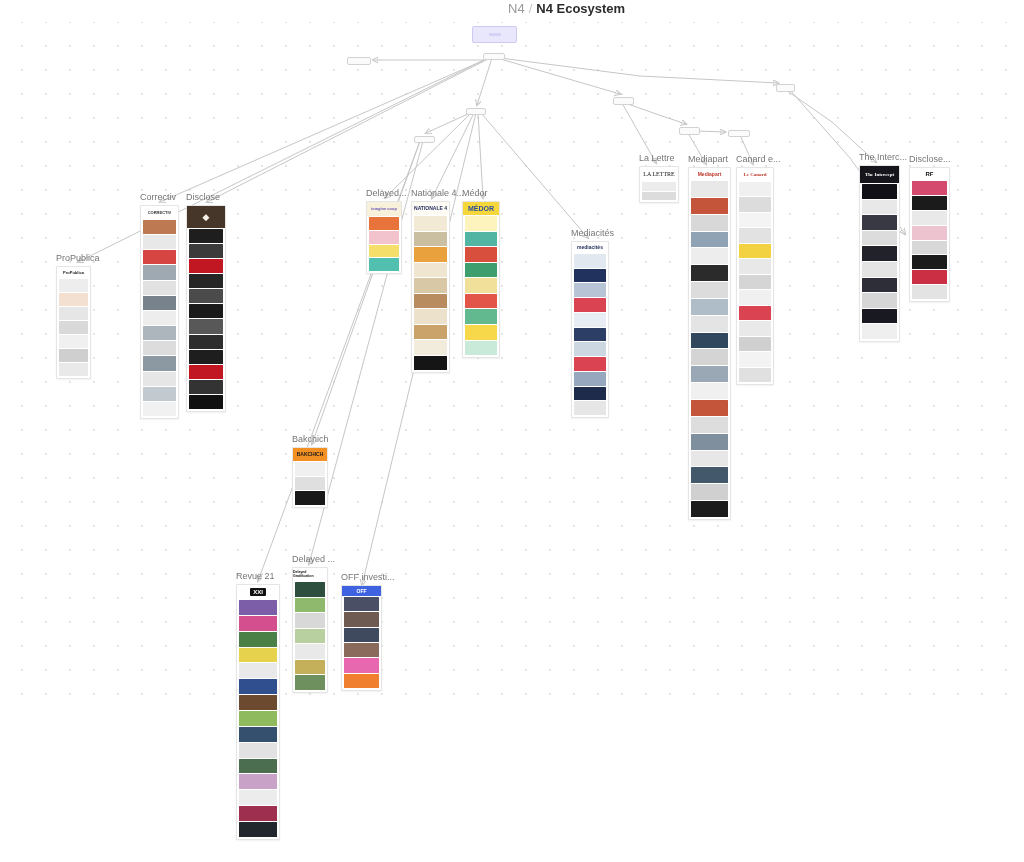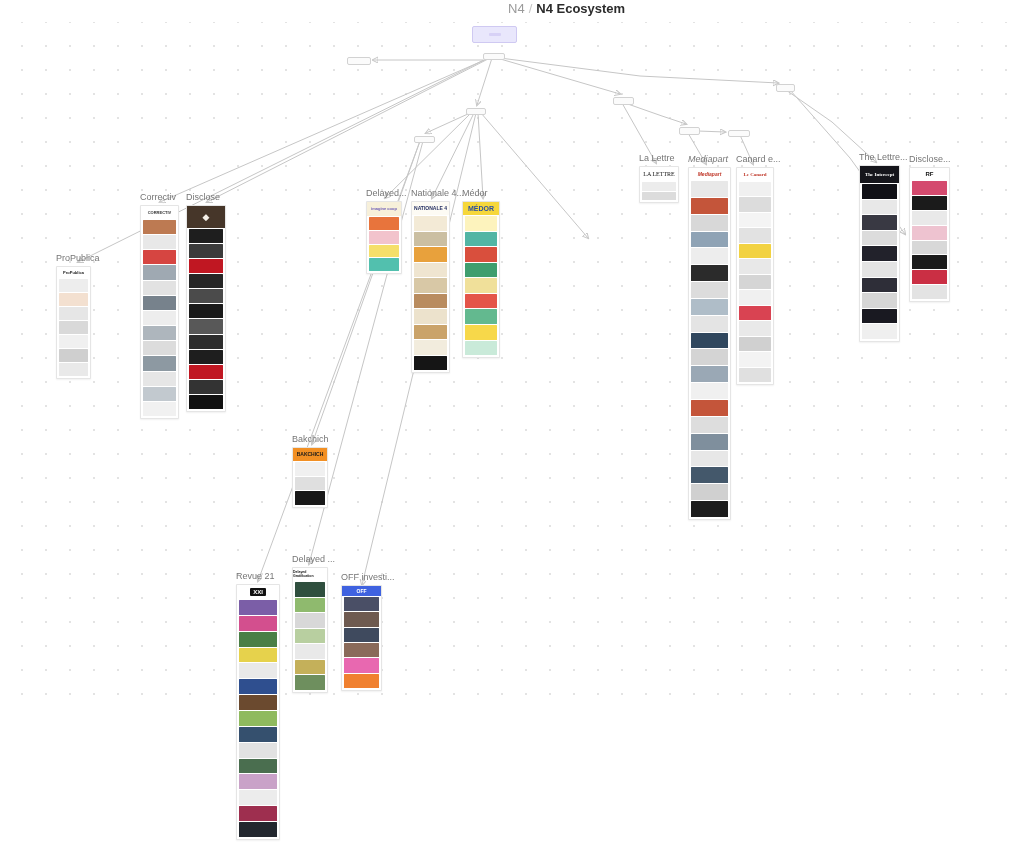--- a/index.html
+++ b/index.html
@@ -173,31 +173,50 @@
           <div style="background: rgb(217, 79, 61);"></div>
           <div style="background: rgb(63, 158, 110);"></div>
           <div style="background: rgb(240, 224, 154);"></div>
           <div style="background: rgb(228, 85, 73);"></div>
           <div style="background: rgb(99, 185, 143);"></div>
           <div style="background: rgb(247, 216, 74);"></div>
           <div style="background: rgb(201, 234, 217);"></div>
         </div>
       </div>
     </div>
+    <div class="node" style="left: 571px; top: 228px;">
+      <div class="node-label">Mediacités</div>
+      <div class="card" style="width: 36px; height: 175px;">
+        <div class="masthead" style="height: 11px; background: rgb(255, 255, 255); color: rgb(35, 47, 94); font-size: 5px; font-weight: 700;">mediacités</div>
+        <div class="rows">
+          <div style="background: rgb(225, 232, 240);"></div>
+          <div style="background: rgb(34, 50, 94);"></div>
+          <div style="background: rgb(182, 196, 214);"></div>
+          <div style="background: rgb(217, 67, 82);"></div>
+          <div style="background: rgb(232, 237, 243);"></div>
+          <div style="background: rgb(44, 62, 102);"></div>
+          <div style="background: rgb(205, 215, 226);"></div>
+          <div style="background: rgb(217, 67, 82);"></div>
+          <div style="background: rgb(151, 168, 190);"></div>
+          <div style="background: rgb(31, 43, 74);"></div>
+          <div style="background: rgb(230, 230, 230);"></div>
+        </div>
+      </div>
+    </div>
     <div class="node" style="left: 639px; top: 153px;">
       <div class="node-label">La Lettre</div>
       <div class="card" style="width: 38px; height: 35px;">
         <div class="masthead serif" style="height: 14px; background: rgb(255, 255, 255); color: rgb(17, 17, 17); font-size: 6px; font-weight: 400;">LA LETTRE</div>
         <div class="rows">
           <div style="background: rgb(236, 236, 236);"></div>
           <div style="background: rgb(220, 220, 220);"></div>
         </div>
       </div>
     </div>
-    <div class="node" style="left: 688px; top: 154px; font-style: italic;">
+    <div class="node" style="left: 688px; top: 154px;">
       <div class="node-label">Mediapart</div>
       <div class="card" style="width: 41px; height: 351px;">
         <div class="masthead" style="height: 12px; background: rgb(255, 255, 255); color: rgb(192, 57, 43); font-size: 5px; font-weight: 700;">Mediapart</div>
         <div class="rows">
           <div style="background: rgb(232, 232, 232);"></div>
           <div style="background: rgb(196, 85, 58);"></div>
           <div style="background: rgb(216, 216, 216);"></div>
           <div style="background: rgb(143, 163, 181);"></div>
           <div style="background: rgb(237, 237, 237);"></div>
           <div style="background: rgb(43, 43, 43);"></div>
@@ -233,21 +252,21 @@
           <div style="background: rgb(240, 240, 240);"></div>
           <div style="background: rgb(217, 67, 82);"></div>
           <div style="background: rgb(233, 233, 233);"></div>
           <div style="background: rgb(208, 208, 208);"></div>
           <div style="background: rgb(243, 243, 243);"></div>
           <div style="background: rgb(224, 224, 224);"></div>
         </div>
       </div>
     </div>
     <div class="node" style="left: 859px; top: 152px;">
-      <div class="node-label">The Lettre...</div>
+      <div class="node-label">The Interc...</div>
       <div class="card" style="width: 39px; height: 175px;">
         <div class="masthead serif" style="height: 17px; background: rgb(21, 21, 27); color: rgb(255, 255, 255); font-size: 5px; font-weight: 700;">The Intercept</div>
         <div class="rows">
           <div style="background: rgb(16, 16, 22);"></div>
           <div style="background: rgb(232, 232, 232);"></div>
           <div style="background: rgb(57, 57, 67);"></div>
           <div style="background: rgb(220, 220, 220);"></div>
           <div style="background: rgb(34, 34, 43);"></div>
           <div style="background: rgb(228, 228, 228);"></div>
           <div style="background: rgb(46, 46, 56);"></div>

